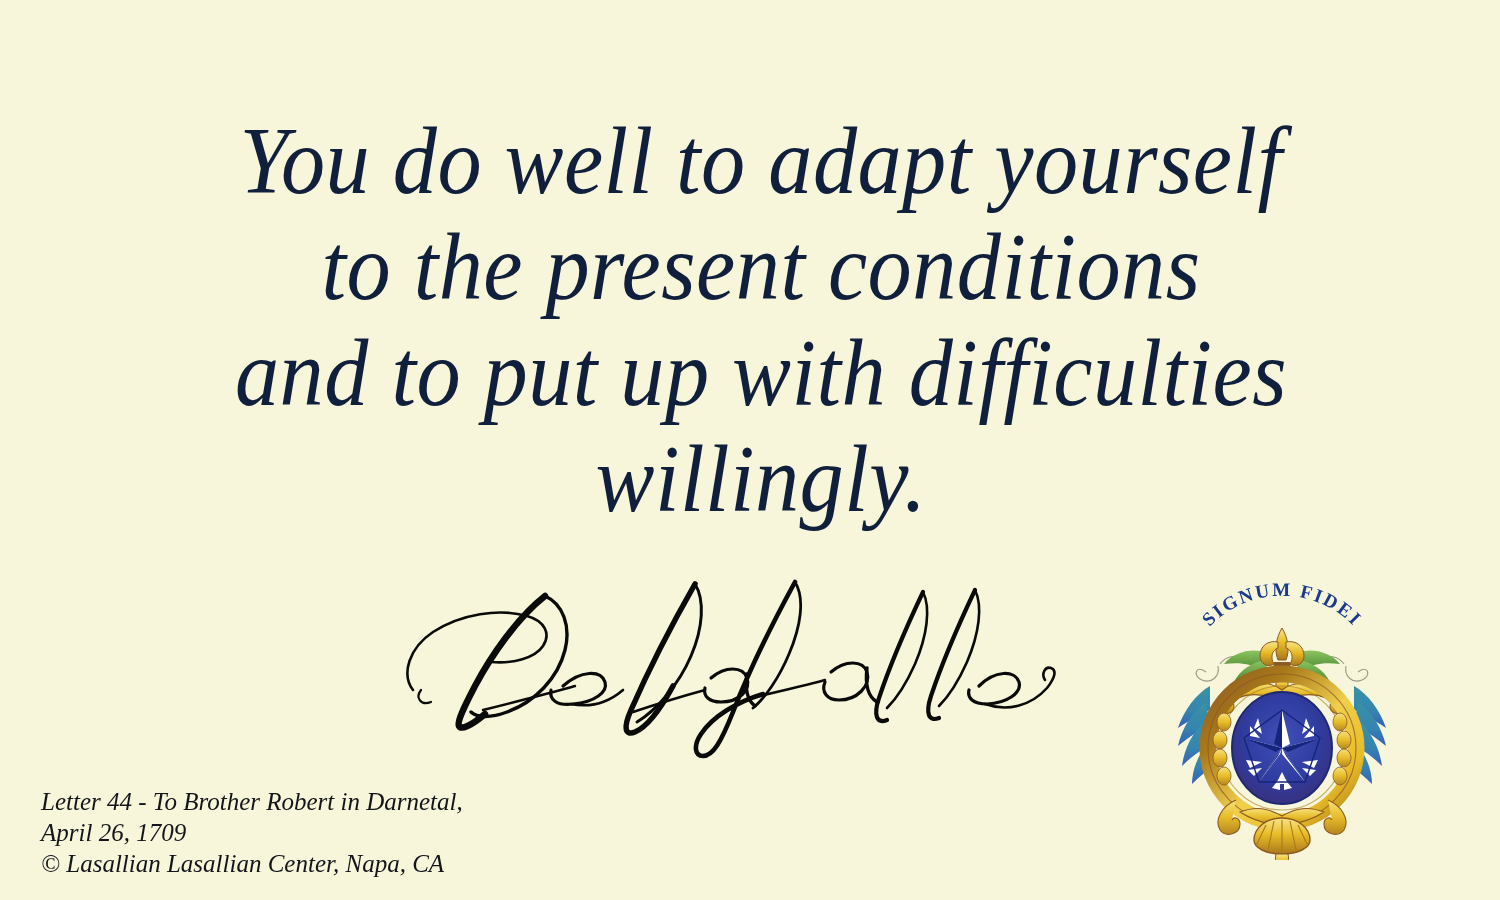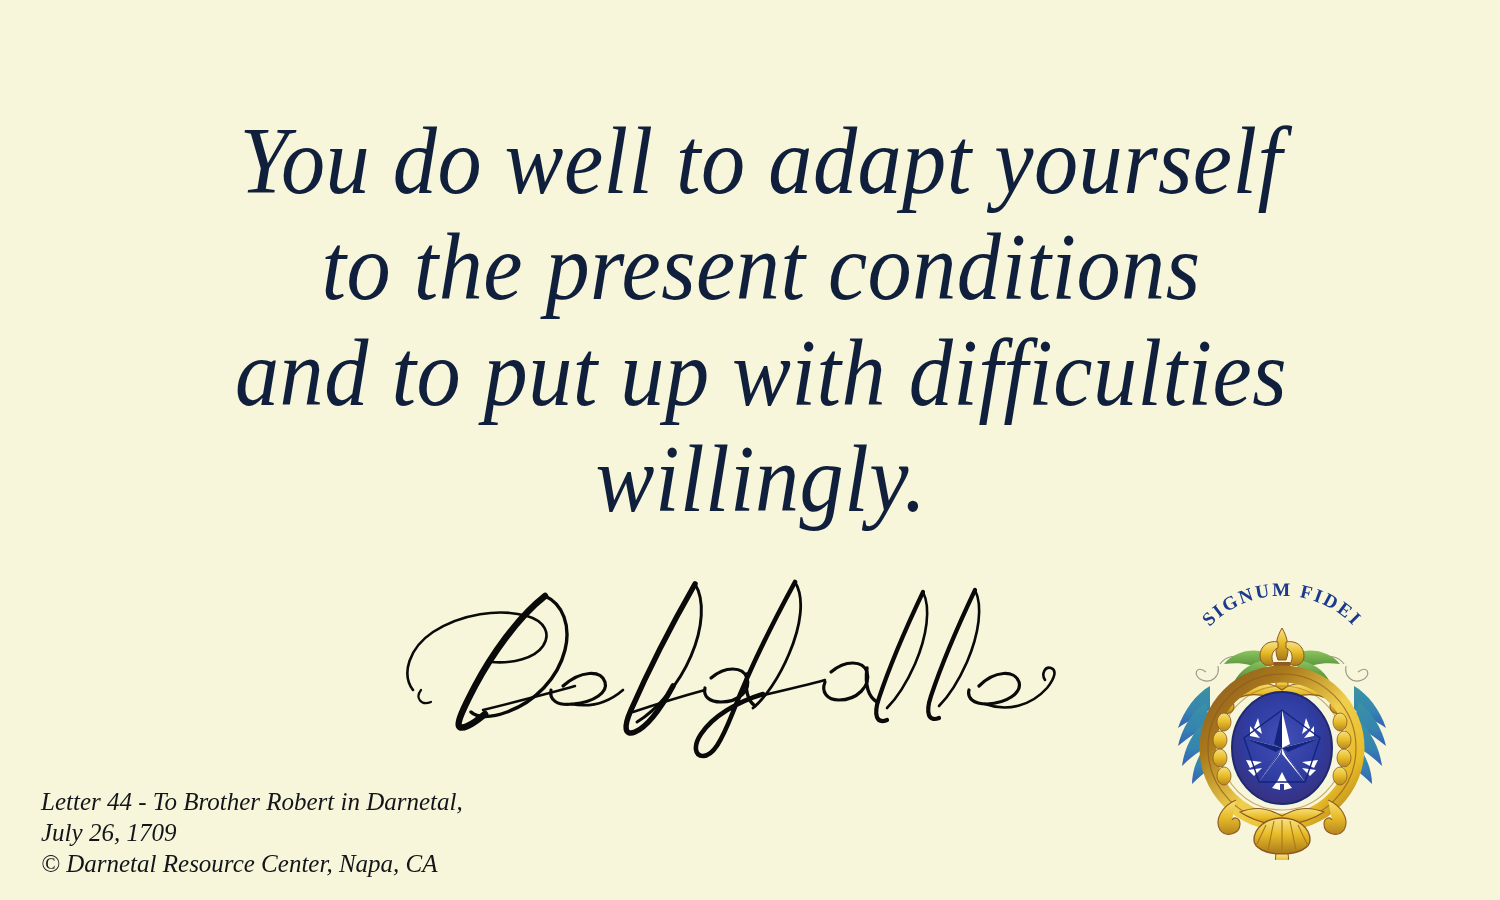--- a/index.html
+++ b/index.html
@@ -148,22 +148,22 @@
         <path d="M580 20 C588 36 584 64 572 92 C564 110 554 126 544 136" stroke-width="2.6"></path>
 
         <path d="M584 116 C600 100 620 100 624 112 C627 123 612 133 592 134 C578 134 572 128 574 120" stroke-width="3.2"></path>
         <path d="M590 134 C612 142 636 136 652 118 C660 108 662 100 656 98 C650 96 646 104 650 110" stroke-width="2.6"></path>
       </g>
     </svg>
   </div>
 
   <div class="attribution">
     <span>Letter 44 - To Brother Robert in Darnetal,</span>
-    <span>July 26, 1709</span>
-    <span>© Darnetal Resource Center, Napa, CA</span>
+    <span>April 26, 1709</span>
+    <span>© Lasallian Lasallian Center, Napa, CA</span>
   </div>
 
   <div class="emblem">
     <svg viewBox="0 0 240 292" xmlns="http://www.w3.org/2000/svg">
       <defs>
         <radialGradient id="ovalField" cx="50%" cy="42%" r="62%">
           <linearGradient id="goldV" x1="0" y1="0" x2="0" y2="1">
             <stop offset="0%" stop-color="#f7e488"></stop>
             <stop offset="45%" stop-color="#e8bc28"></stop>
             <stop offset="100%" stop-color="#a9791a"></stop>

